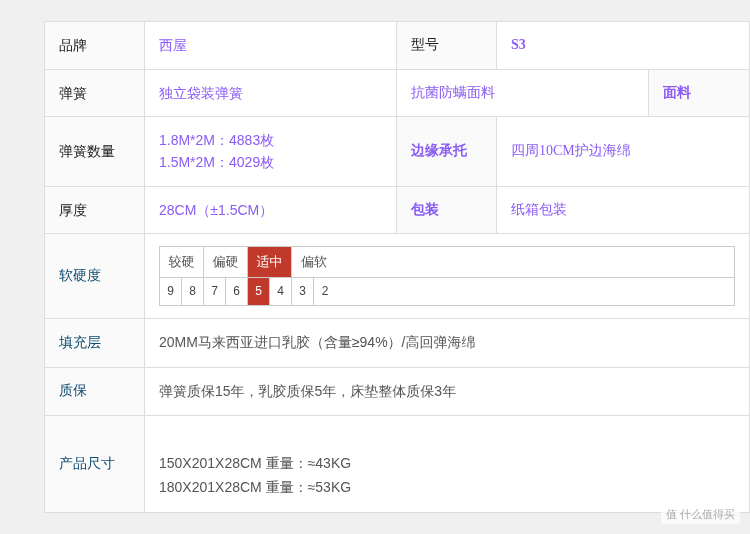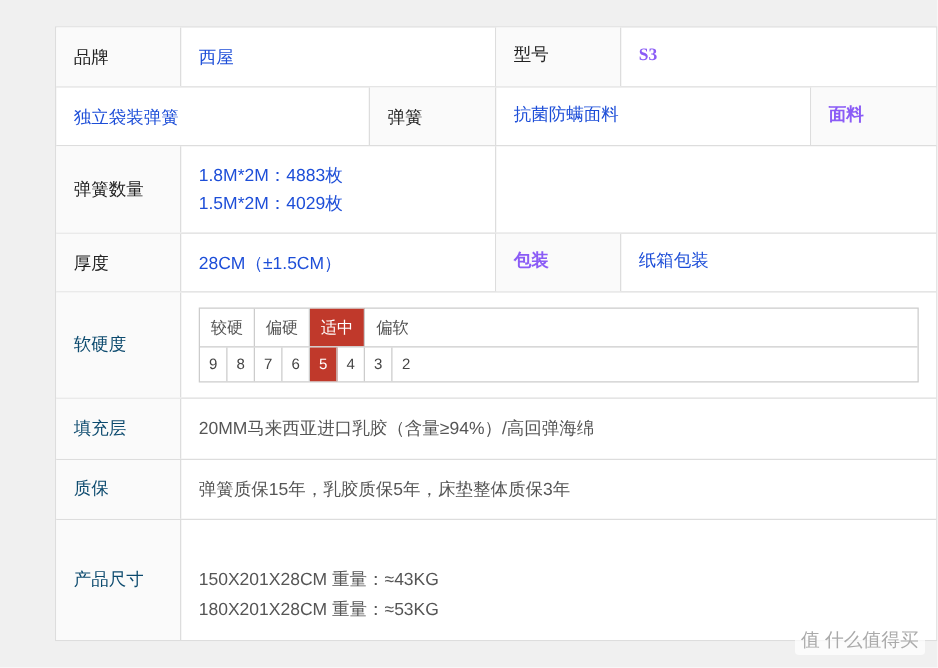--- a/index.html
+++ b/index.html
@@ -39,21 +39,21 @@
     }
     .cell-label {
       width: 100px;
       flex-shrink: 0;
       font-weight: 500;
       color: #222;
       background: #fafafa;
     }
     .cell-value {
       flex: 1;
-      color: #1d4ed8;
+      color: #8b5cf6;
     }
     .cell-value-bold {
       font-weight: bold;
       color: #8b5cf6;
     }
     .half-left {
       width: 50%;
       border-right: 1px solid #ddd;
       display: flex;
     }
@@ -121,21 +121,21 @@
     .full-value {
       flex: 1;
       padding: 12px 14px;
       color: #555;
       line-height: 1.7;
     }
     .watermark {
       position: fixed;
       bottom: 10px;
       right: 10px;
-      font-size: 15px;
+      font-size: 11px;
       color: #aaa;
       background: rgba(255,255,255,0.7);
       padding: 2px 5px;
       border-radius: 3px;
     }
   </style>
 </head>
 <body>
 
 <div class="container">
@@ -154,45 +154,53 @@
         <span>型号</span>
       </div>
       <div class="cell cell-value cell-value-bold">
         <span>S3</span>
       </div>
     </div>
   </div>
 
   <div class="table-row">
     <div class="half-left">
+      <div class="cell cell-label">
+        <span>弹簧</span>
+      </div>
       <div class="cell cell-value">
         <span>独立袋装弹簧</span>
-      </div>
-      <div class="cell cell-label">
-        <span>弹簧</span>
       </div>
     </div>
     <div class="half-right">
       <div class="cell cell-value">
         <span>抗菌防螨面料</span>
       </div>
       <div class="cell cell-label cell-value-bold">
         <span>面料</span>
       </div>
     </div>
   </div>
 
   <div class="table-row">
     <div class="half-left">
       <div class="cell cell-label">
         <span>弹簧数量</span>
       </div>
       <div class="cell cell-value" style="white-space:pre-line;align-items:center;">
         <span>1.8M*2M：4883枚
 1.5M*2M：4029枚</span>
+      </div>
+    </div>
+    <div class="half-right">
+      <div class="cell cell-label cell-value-bold">
+        <span>边缘承托</span>
+      </div>
+      <div class="cell cell-value">
+        <span>四周10CM护边海绵</span>
       </div>
     </div>
   </div>
 
   <div class="table-row">
     <div class="half-left">
       <div class="cell cell-label">
         <span>厚度</span>
       </div>
       <div class="cell cell-value">

